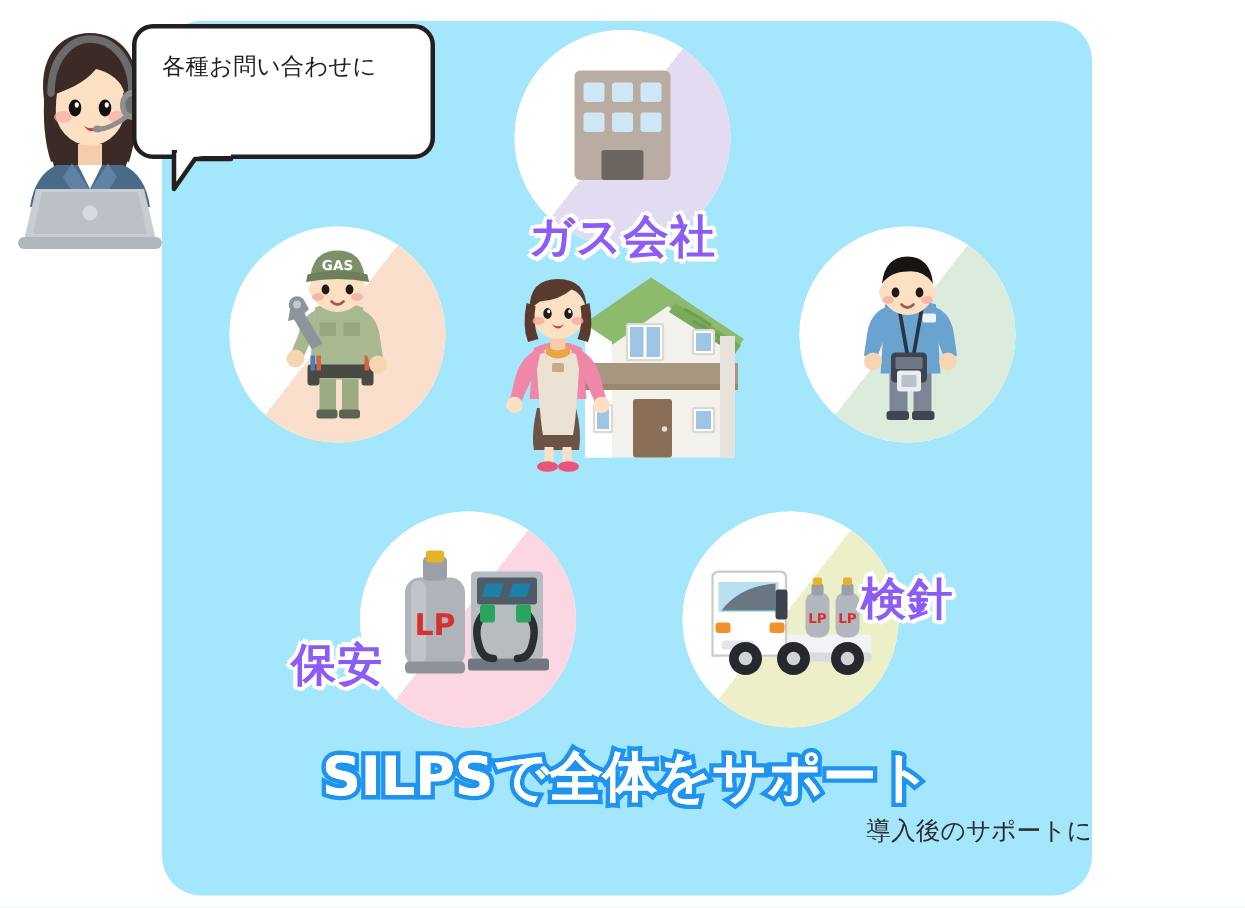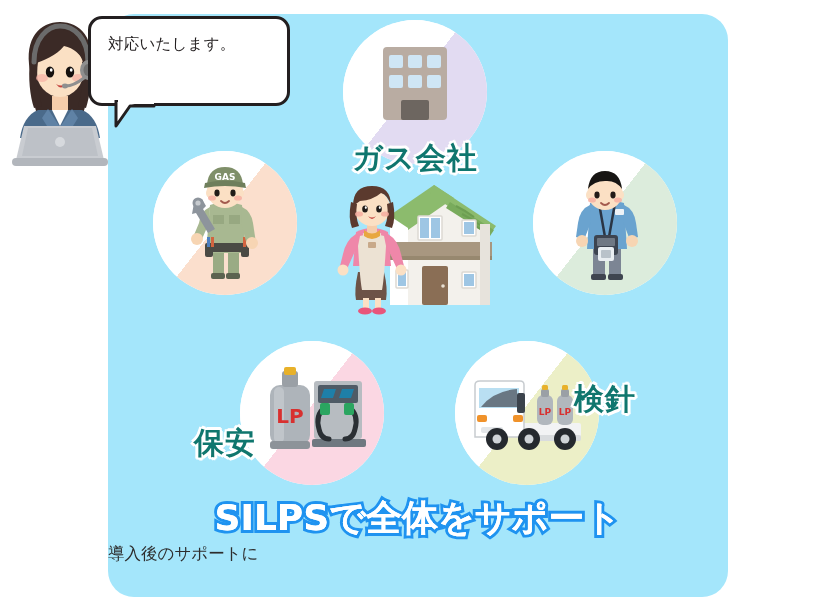--- a/index.html
+++ b/index.html
@@ -25,21 +25,21 @@
   
   #tail{position:absolute;left:114px;top:100px;width:44px;height:28px;z-index:7;}
 
   
   .node{position:absolute;}
   .circle{position:absolute;left:0;top:0;width:100%;height:100%;
           border-radius:50%;overflow:hidden;background:#ffffff;}
   .circle .tint{position:absolute;left:-12%;top:-12%;width:124%;height:124%;}
   .art{position:absolute;left:0;top:0;width:100%;height:100%;}
   .nlabel{position:absolute;left:0;width:100%;text-align:center;
-          font-weight:bold;color:#0f766e;
+          font-weight:bold;color:#8b5cf6;
           font-family:"DejaVu Sans","Liberation Sans",sans-serif;
           text-shadow:
              2px 0 0 #fff,-2px 0 0 #fff,0 2px 0 #fff,0 -2px 0 #fff,
              2px 2px 0 #fff,-2px 2px 0 #fff,2px -2px 0 #fff,-2px -2px 0 #fff,
              3px 1px 0 #fff,-3px 1px 0 #fff,1px 3px 0 #fff,1px -3px 0 #fff;
           z-index:3;letter-spacing:1px;}
 
   
   #n-gas   {left:343px;top:20px; width:144px;height:144px;}
   #n-gas   .nlabel{top:118px;font-size:30px;}
@@ -56,21 +56,21 @@
   
   #headline{position:absolute;left:108px;top:494px;width:620px;text-align:center;
             font-size:36px;font-weight:bold;color:#ffffff;letter-spacing:0px;
             font-family:"DejaVu Sans","Liberation Sans",sans-serif;
             -webkit-text-stroke:6px #1f93f0;paint-order:stroke fill;
             z-index:2;white-space:nowrap;}
   #headline-fill{position:absolute;left:108px;top:494px;width:620px;text-align:center;
             font-size:36px;font-weight:bold;color:#ffffff;letter-spacing:0px;
             font-family:"DejaVu Sans","Liberation Sans",sans-serif;z-index:3;
             white-space:nowrap;}
-  #sub{position:absolute;left:108px;top:541px;width:620px;text-align:left;
+  #sub{position:absolute;left:108px;top:541px;width:620px;text-align:right;
        font-size:16.5px;line-height:1.6;color:#2d2d2d;
        font-family:"DejaVu Sans","Liberation Sans",sans-serif;z-index:3;}
 </style>
 </head>
 <body>
 
 <div id="stage">
 
   <div id="panel"></div>
 
@@ -115,21 +115,21 @@
 
       <path d="M16 112 L88 112 L96 146 L8 146 Z" fill="#c9ccd1"></path>
       <path d="M20 114 L84 114 L90 142 L14 142 Z" fill="#bdc1c7"></path>
       <circle cx="52" cy="128" r="5" fill="#d6d9dd"></circle>
       <rect x="4" y="144" width="96" height="8" rx="4" fill="#b2b6bc"></rect>
     </svg>
   </div>
 
   <div id="bubble">
     <div class="btext">
-      <div>対応いたします。</div>
+      <div>各種お問い合わせに</div>
     </div>
   </div>
   <svg id="tail" viewBox="0 0 44 28">
     <path d="M2 0 L2 26 L16 6 L40 6 Z" fill="#ffffff" stroke="#231f20" stroke-width="3" stroke-linejoin="round"></path>
     <rect x="4" y="0" width="36" height="4" fill="#ffffff"></rect>
   </svg>
 
   <div class="node" id="n-gas">
     <div class="circle">
       <div class="tint" style="background:linear-gradient(128deg,#ffffff 0%,#ffffff 48%,#e2dbf2 48%,#e2dbf2 100%);"></div>

